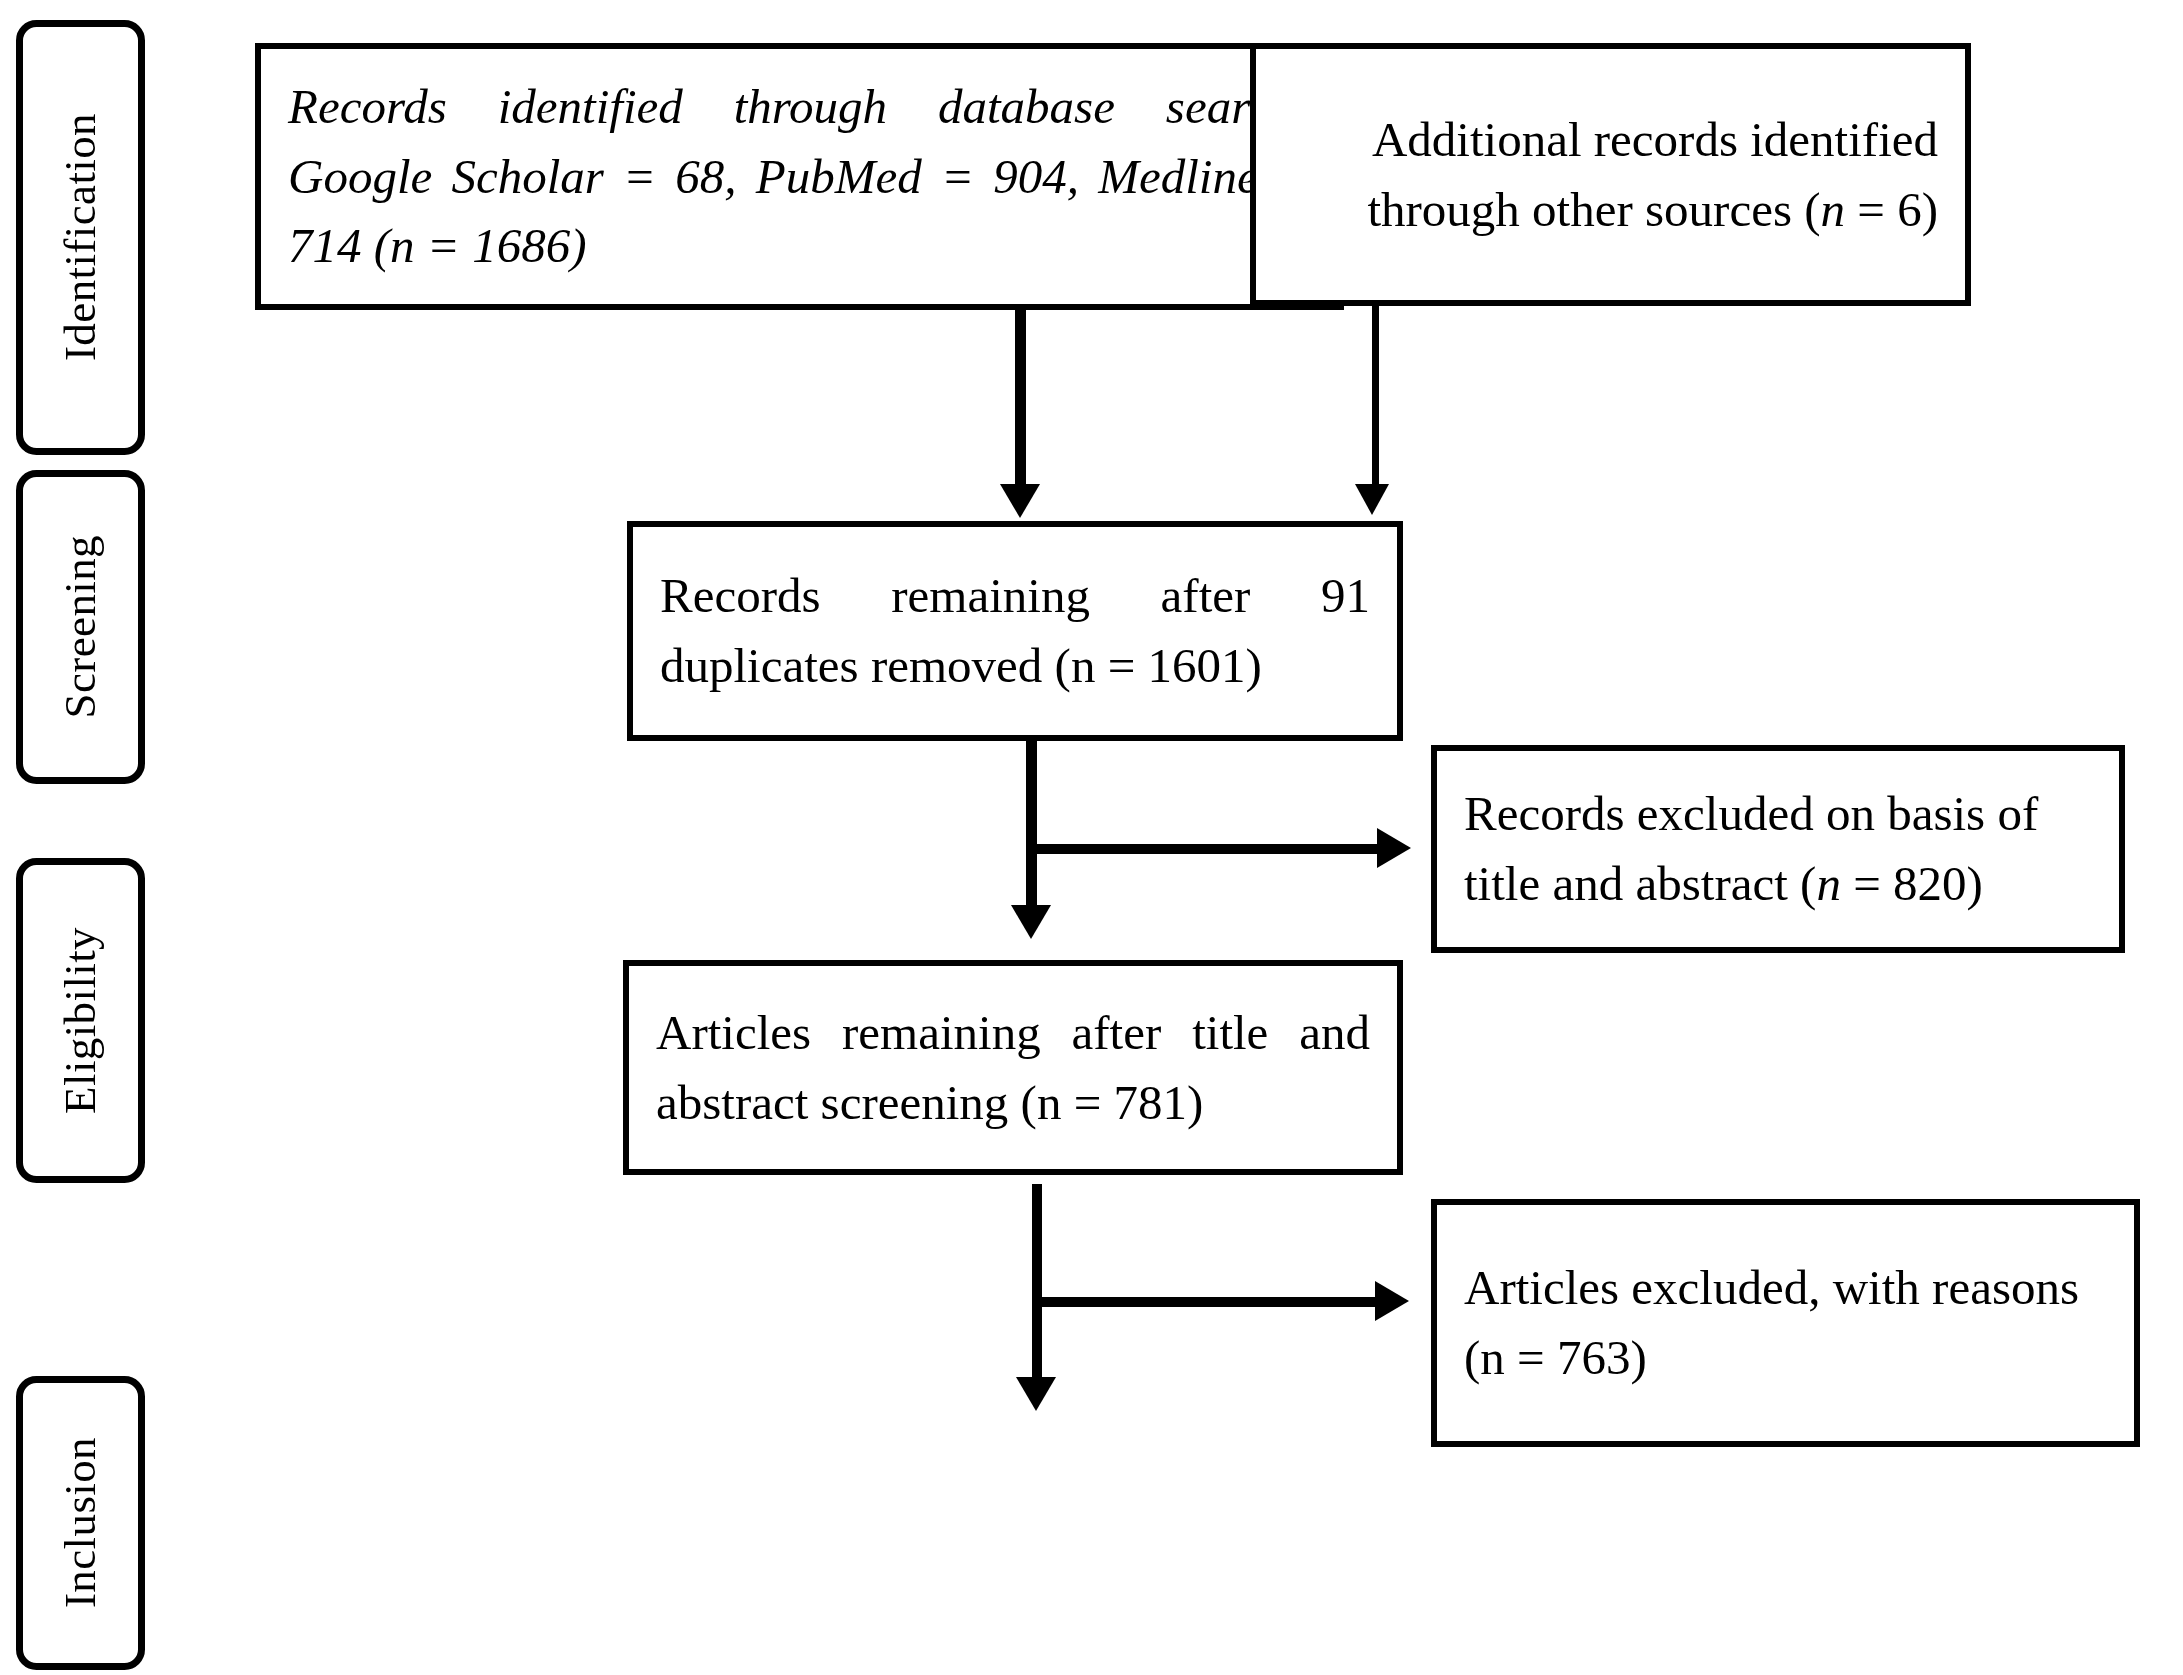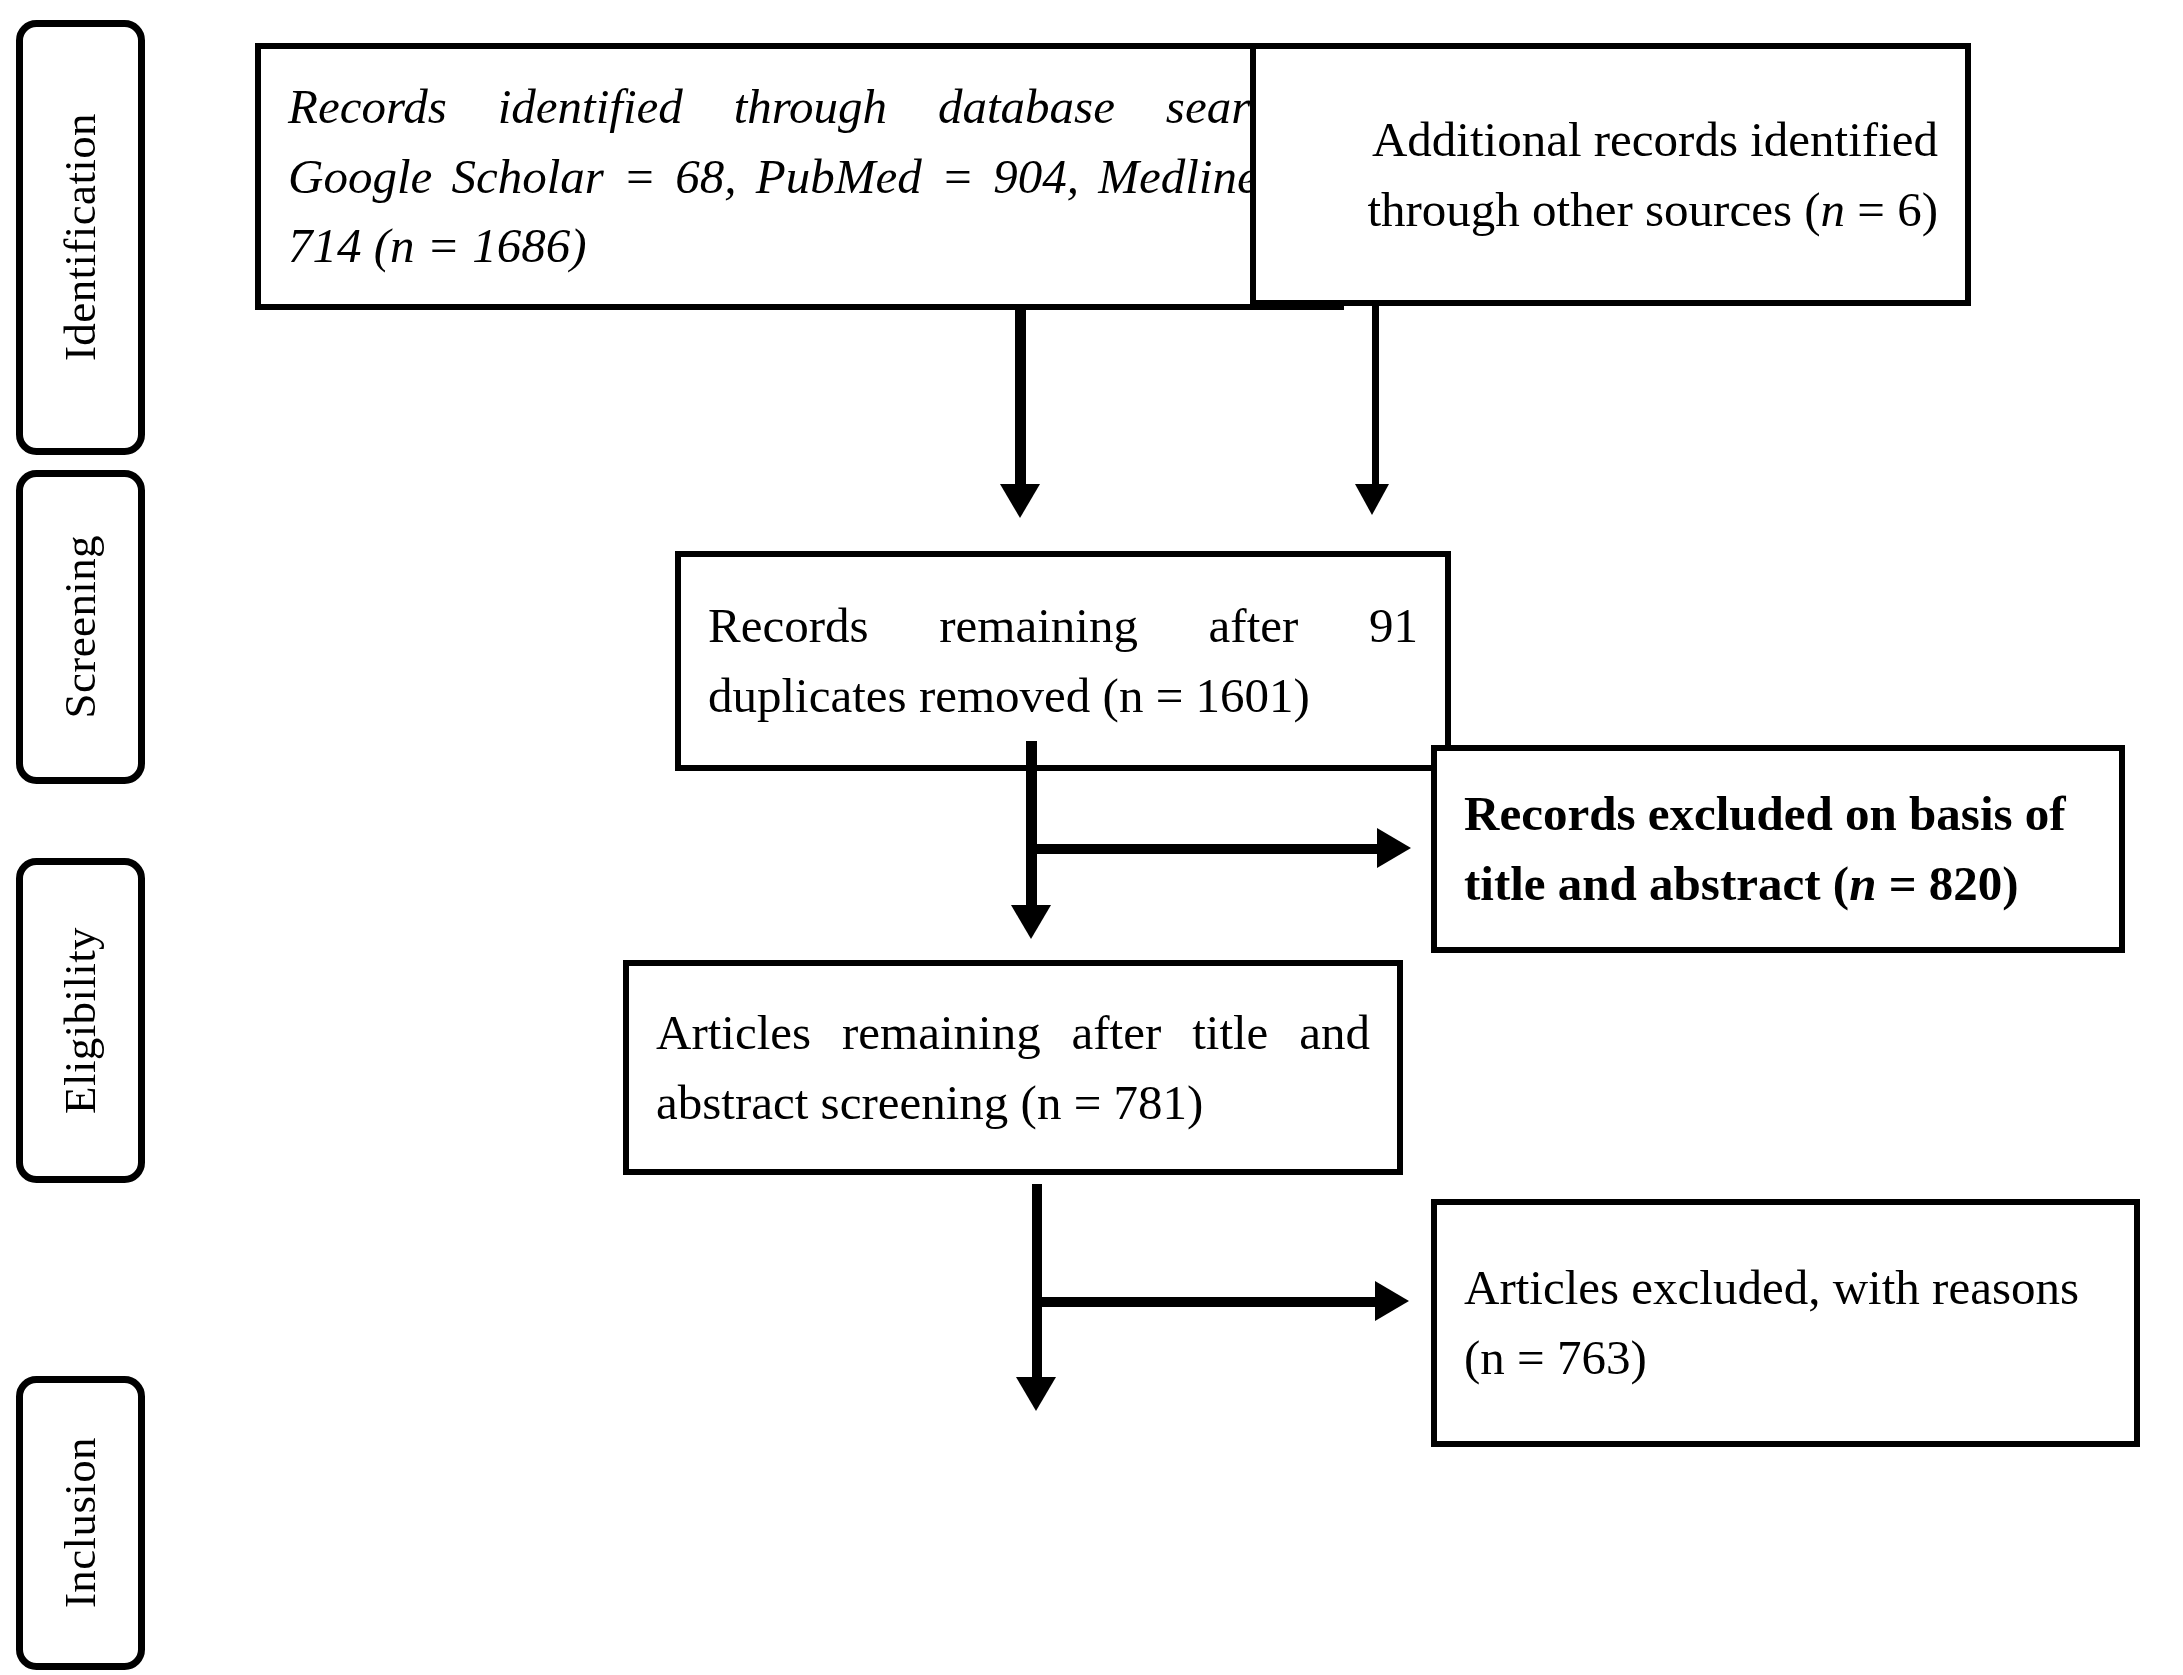--- a/index.html
+++ b/index.html
@@ -107,25 +107,25 @@
   <div class="box justify" style="left:255px; top:43px; width:1089px; height:267px;font-style:italic;">
     <div class="box-text">Records identified through database search: Google Scholar = 68, PubMed = 904, Medline = 714 (n = 1686)</div>
   </div>
 
   <div class="box" style="left:1250px; top:43px; width:721px; height:263px;text-align:right;">
     <div class="box-text">
       <span>Additional records identified through other sources (</span><i>n</i><span> = 6)</span>
     </div>
   </div>
 
-  <div class="box justify" style="left:627px; top:551px; width:776px; height:220px;margin-left:48px;">
+  <div class="box justify" style="left:627px; top:521px; width:776px; height:220px;">
     <div class="box-text">Records remaining after 91 duplicates removed (n = 1601)</div>
   </div>
 
-  <div class="box" style="left:1431px; top:745px; width:694px; height:208px;font-weight:bold;">
+  <div class="box" style="left:1431px; top:745px; width:694px; height:208px;">
     <div class="box-text">
       <span>Records excluded on basis of title and abstract (</span><i>n</i><span> = 820)</span>
     </div>
   </div>
 
   <div class="box justify" style="left:623px; top:960px; width:780px; height:215px;">
     <div class="box-text">Articles remaining after title and abstract screening (n = 781)</div>
   </div>
 
   <div class="box" style="left:1431px; top:1199px; width:709px; height:248px;">

